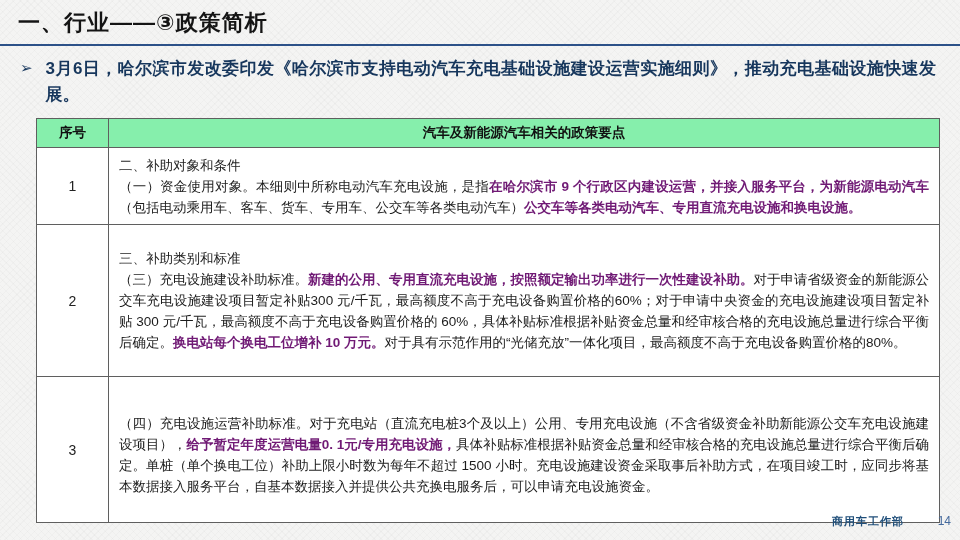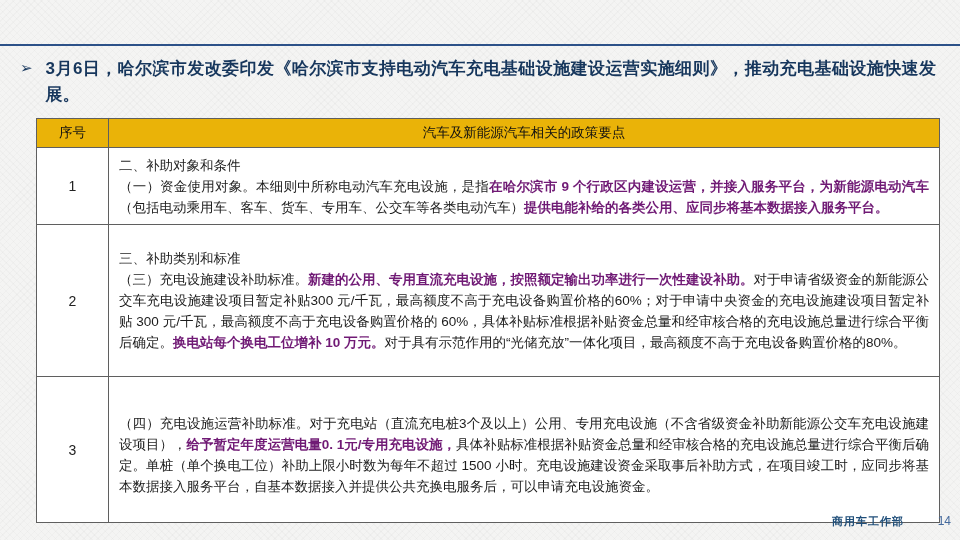--- a/index.html
+++ b/index.html
@@ -32,22 +32,22 @@
     line-height:26px;text-align:justify;
   }
   table.policy{
     position:absolute;left:36px;top:118px;width:904px;
     border-collapse:collapse;background:#ffffff;table-layout:fixed;
   }
   table.policy th, table.policy td{
     border:1px solid #5f5f5f;
   }
   table.policy thead th{
-    height:28px;background:#eab308;
-    font-size:13.5px;font-weight:normal;color:#111;text-align:center;
+    height:28px;background:#86efac;
+    font-size:13.5px;font-weight:bold;color:#111;text-align:center;
     padding:0 20px;
   }
   td.num{
     text-align:center;vertical-align:middle;
     font-size:14px;color:#222;
   }
   td.content{
     vertical-align:middle;padding:4px 10px;
     font-size:13.5px;line-height:21px;color:#1c1c1c;text-align:justify;
   }
@@ -63,20 +63,21 @@
   .page-num{
     position:absolute;right:9px;bottom:12px;
     font-size:12px;color:#44699d;
   }
 </style>
 </head>
 <body>
 
 <div class="slide">
 
+  <div class="page-title">一、行业——③政策简析</div>
   <div class="title-rule"></div>
 
   <div class="bullet-row">
     <span class="bullet-glyph">➢</span>
     <span class="bullet-text">3月6日，哈尔滨市发改委印发《哈尔滨市支持电动汽车充电基础设施建设运营实施细则》，推动充电基础设施快速发展。</span>
   </div>
 
   <table class="policy">
     <colgroup>
       <col style="width:72px">
@@ -86,21 +87,21 @@
       <tr>
         <th>序号</th>
         <th>汽车及新能源汽车相关的政策要点</th>
       </tr>
     </thead>
     <tbody>
         <tr class="r0">
           <td class="num">1</td>
           <td class="content">
             <div><span>二、补助对象和条件</span></div>
-            <div><span>（一）资金使用对象。本细则中所称电动汽车充电设施，是指</span><span class="seg-red">在哈尔滨市 9 个行政区内建设运营，并接入服务平台，为新能源电动汽车</span><span>（包括电动乘用车、客车、货车、专用车、公交车等各类电动汽车）</span><span class="seg-red">提供电能补给的各类公用、应同步将基本数据接入服务平台。</span></div>
+            <div><span>（一）资金使用对象。本细则中所称电动汽车充电设施，是指</span><span class="seg-red">在哈尔滨市 9 个行政区内建设运营，并接入服务平台，为新能源电动汽车</span><span>（包括电动乘用车、客车、货车、专用车、公交车等各类电动汽车）</span><span class="seg-red">公交车等各类电动汽车、专用直流充电设施和换电设施。</span></div>
           </td>
         </tr>
         <tr class="r1">
           <td class="num">2</td>
           <td class="content">
             <div><span>三、补助类别和标准</span></div>
             <div><span>（三）充电设施建设补助标准。</span><span class="seg-red">新建的公用、专用直流充电设施，按照额定输出功率进行一次性建设补助。</span><span>对于申请省级资金的新能源公交车充电设施建设项目暂定补贴300 元/千瓦，最高额度不高于充电设备购置价格的60%；对于申请中央资金的充电设施建设项目暂定补贴 300 元/千瓦，最高额度不高于充电设备购置价格的 60%，具体补贴标准根据补贴资金总量和经审核合格的充电设施总量进行综合平衡后确定。</span><span class="seg-red">换电站每个换电工位增补 10 万元。</span><span>对于具有示范作用的“光储充放”一体化项目，最高额度不高于充电设备购置价格的80%。</span></div>
           </td>
         </tr>
         <tr class="r2">

